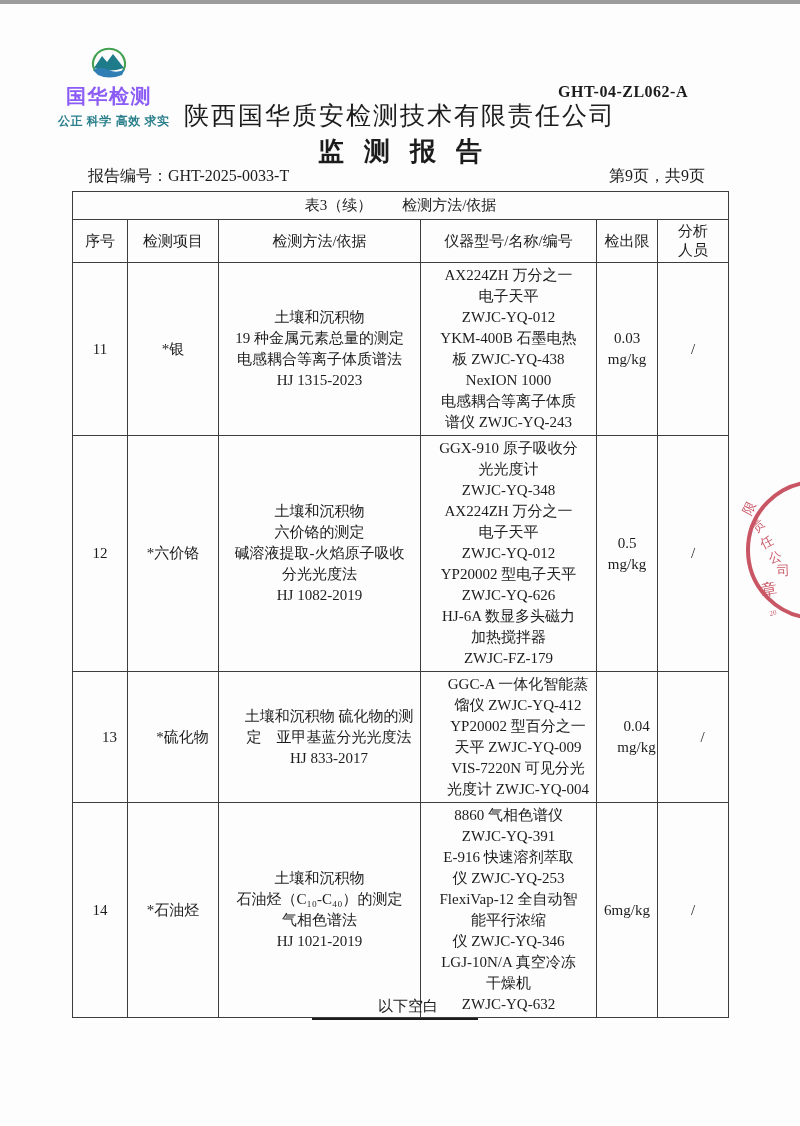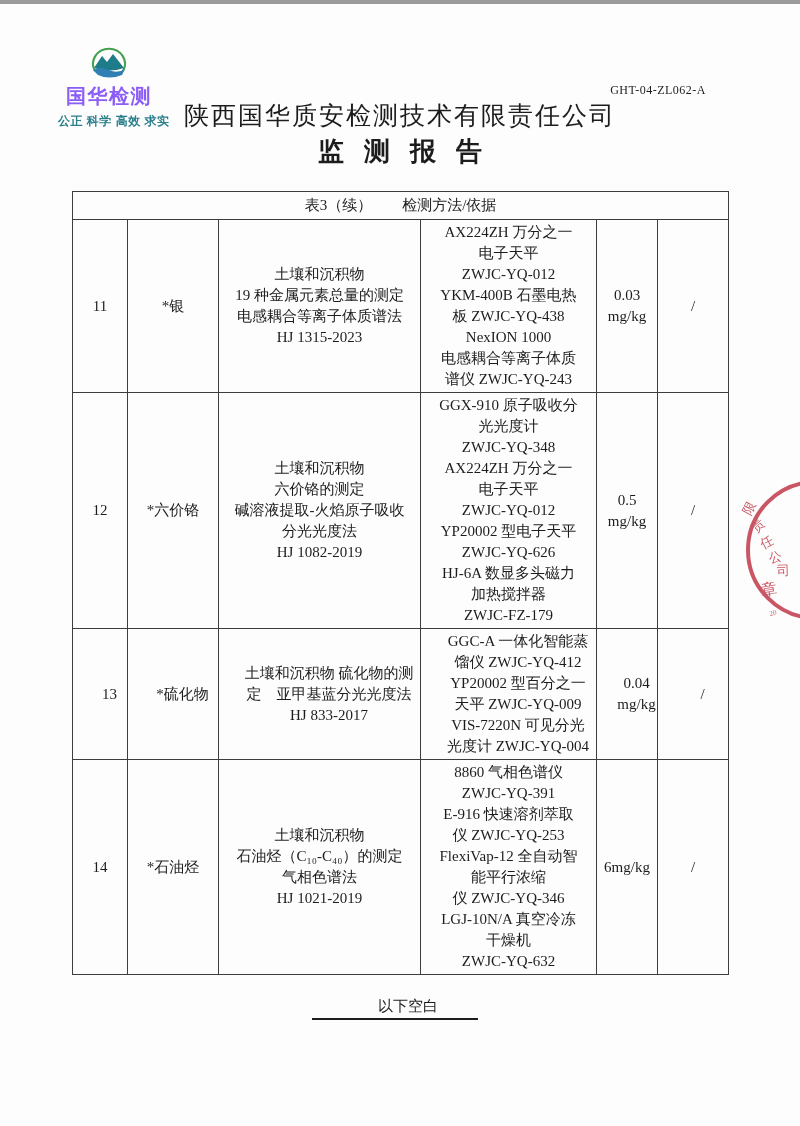--- a/index.html
+++ b/index.html
@@ -16,21 +16,21 @@
   .logo svg { display:block; margin:0 auto; }
   .logo-name {
     font-family:"Liberation Sans","DejaVu Sans",sans-serif; font-weight:bold;
     font-size:20px; letter-spacing:1.5px; color:#8b5cf6; margin-top:1px; white-space:nowrap;
   }
   .logo-slogan {
     font-family:"Liberation Sans","DejaVu Sans",sans-serif; font-weight:bold;
     font-size:12px; color:#2a7f8c; margin-top:3px; white-space:pre; letter-spacing:0.5px;
   }
 
-  .doc-code { position:absolute; top:83px; right:94px; font-size:12px; letter-spacing:0.5px; }
+  .doc-code { position:absolute; top:83px; right:112px; font-size:16px; letter-spacing:0.5px;font-weight:bold; }
 
   .company {
     position:absolute; top:99px; left:0; width:100%; text-align:center;
     font-family:"Liberation Sans","DejaVu Sans",sans-serif; font-weight:normal;
     font-size:25px; letter-spacing:2px;
   }
   .report-title {
     position:absolute; top:134px; left:0; width:100%; text-align:center;
     font-family:Liberation Sans, sans-serif; font-weight:bold;
     font-size:26px; letter-spacing:20px; text-indent:20px;
@@ -76,33 +76,46 @@
       <path d="M6,26 Q14,22 22,26 Q30,30 38,25 L35,31 Q22,36 11,31 Z" fill="#2f7fb4"></path>
     </svg>
     <div class="logo-name">国华检测</div>
     <div class="logo-slogan">公正 科学 高效 求实</div>
   </div>
 
   <div class="doc-code">GHT-04-ZL062-A</div>
   <div class="company">陕西国华质安检测技术有限责任公司</div>
   <div class="report-title">监测报告</div>
 
+  <div class="meta">
+    <span>报告编号：GHT-2025-0033-T</span>
+    <span>第9页，共9页</span>
+  </div>
 
   <table class="report">
     <colgroup>
       <col style="width:55px">
         <col style="width:91px">
         <col style="width:202px">
       <col style="width:176px">
         <col style="width:61px">
         <col style="width:71px">
     </colgroup>
     <tbody>
       <tr class="title-row">
         <td colspan="6">表3（续）　　检测方法/依据</td>
+      </tr>
+      <tr class="head-row">
+        <th>序号</th>
+        <th>检测项目</th>
+        <th>检测方法/依据</th>
+        <th>仪器型号/名称/编号</th>
+        <th>检出限</th>
+        <th>分析
+人员</th>
       </tr>
       <tr class="row-11">
         <td>11</td>
         <td>*银</td>
         <td>土壤和沉积物
 19 种金属元素总量的测定
 电感耦合等离子体质谱法
 HJ 1315-2023</td>
         <td>AX224ZH 万分之一
 电子天平

